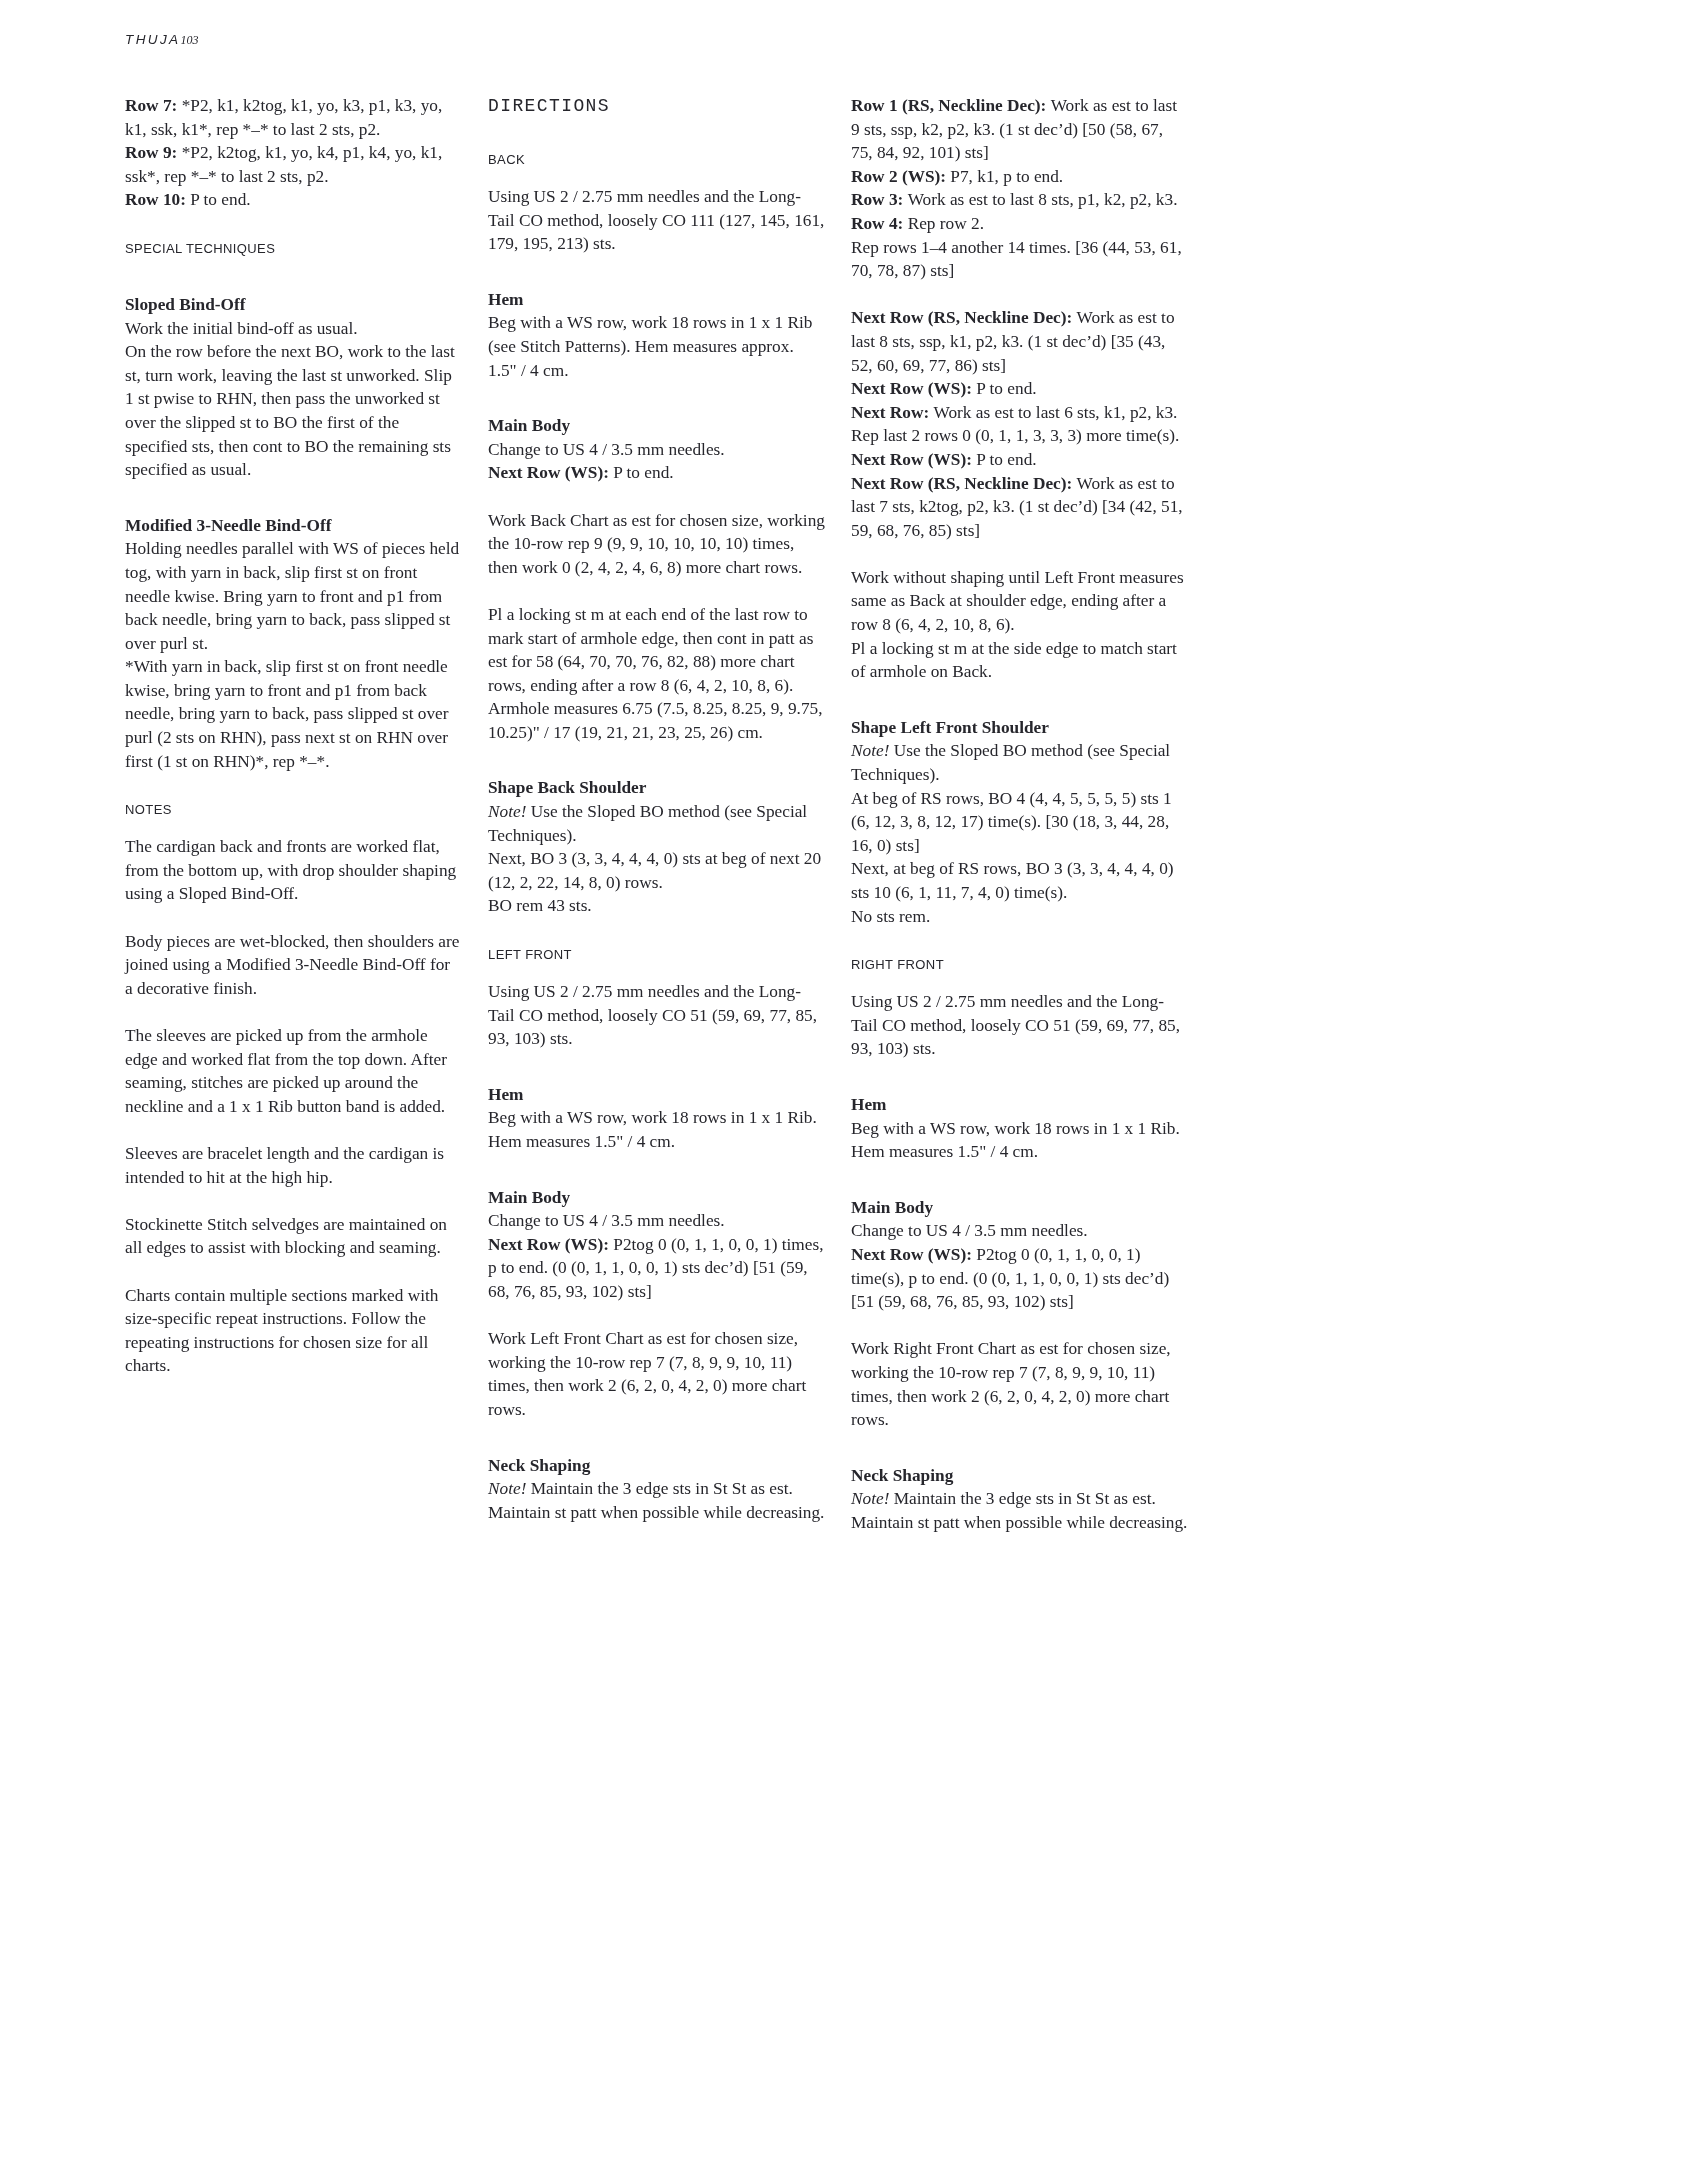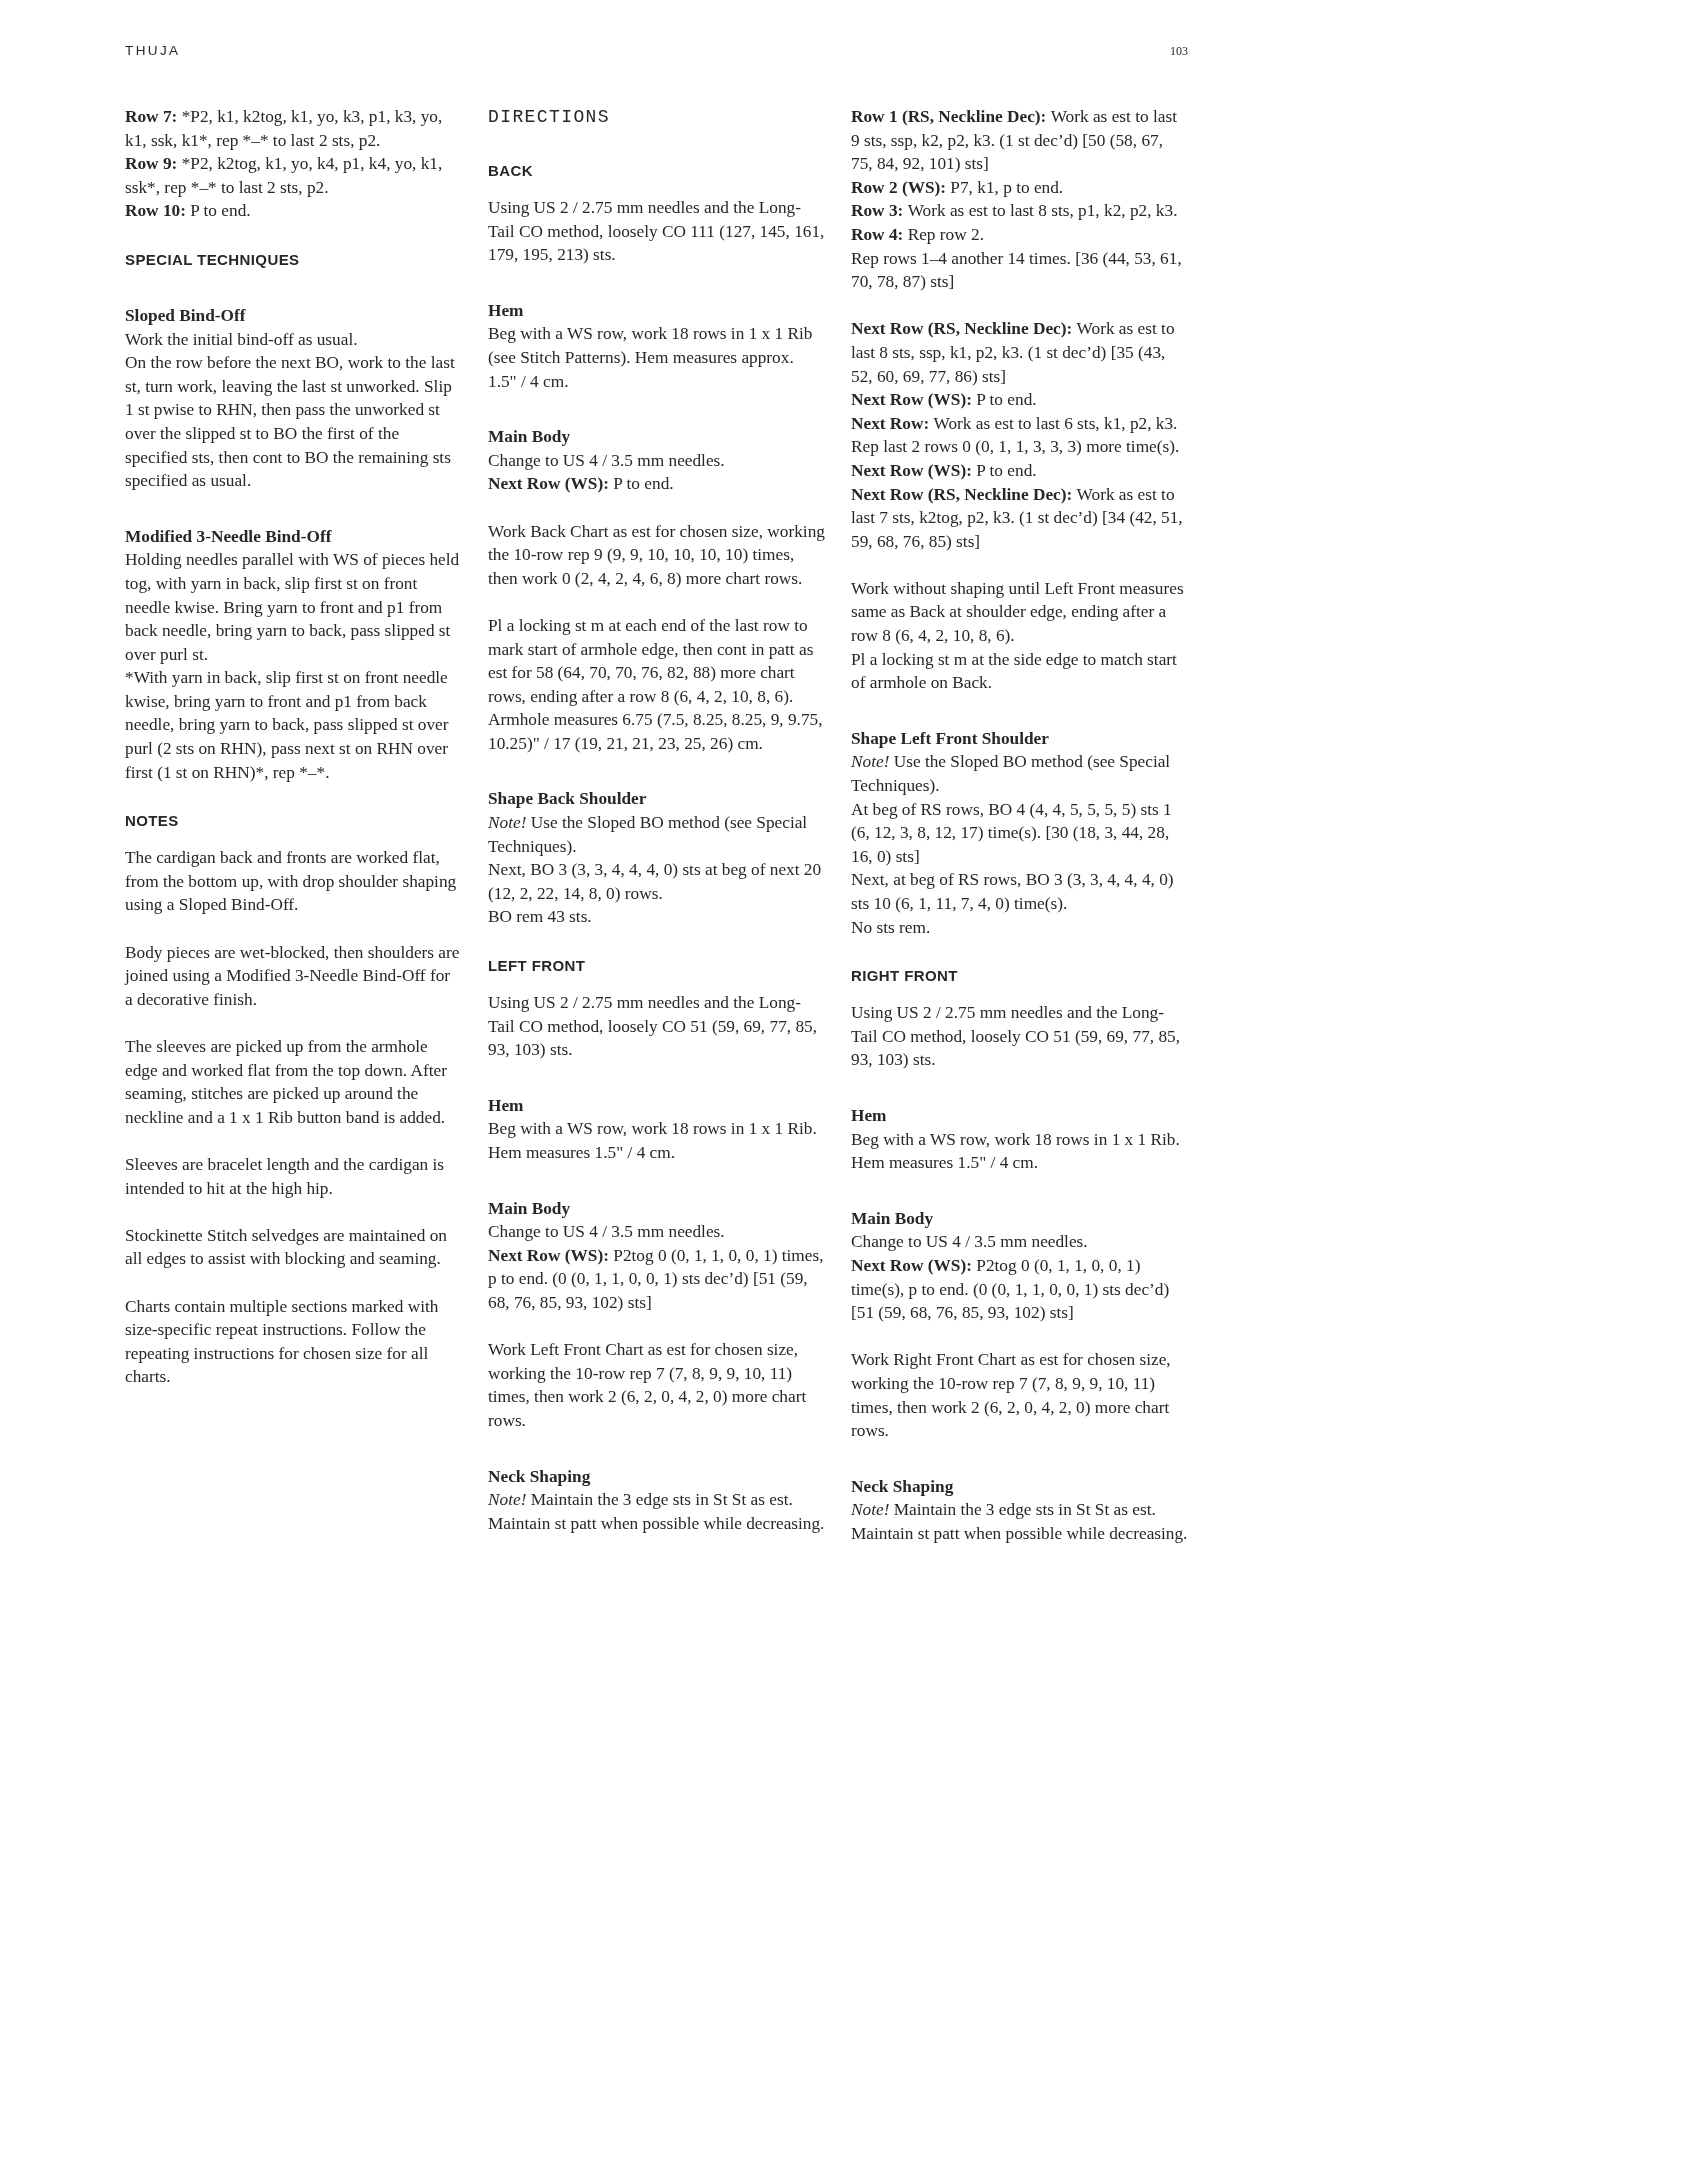--- a/index.html
+++ b/index.html
@@ -8,22 +8,23 @@
   body {
     width: 1693px; height: 2165px;
     background: var(--bg);
     color: var(--text);
     font-family: "Liberation Serif", serif;
     position: relative;
     overflow: hidden;
   }
   .page { position: absolute; top: 0; left: 125px; width: 1063px; }
   .page-header {
-    display: flex; justify-content: space-between; align-items: baseline;
-    padding-top: 43px;
+    display: flex; align-items: baseline;
+    padding-top: 32px;
+    font-style: italic;
   }
   .running-header {
     font-family: "Liberation Sans", sans-serif;
     font-size: 13.5px; letter-spacing: 2.4px; font-weight: normal;
   }
   .page-number { font-size: 12px; }
   .columns { display: flex; gap: 26px; margin-top: 46px; justify-content: flex-end; }
   .col {
     width: 337px; min-width: 337px;
     font-size: 17.3px; line-height: 23.6px;
@@ -32,21 +33,21 @@
   .col > :first-child { margin-top: 0; }
   .para { margin: 0; }
   .para.gap { margin-top: 23.6px; }
   .display-heading {
     font-family: "Liberation Mono", monospace;
     font-size: 18px; line-height: 25px; letter-spacing: 1.4px;
     font-weight: normal; margin: 0 0 29px 0;
   }
   .section-heading {
     font-family: "Liberation Sans", sans-serif;
-    font-weight: bold; font-size: 15px; line-height: 24px;
+    font-weight: normal; font-size: 13px; line-height: 24px;
     letter-spacing: 0.4px;
     margin: 25px 0 13px 0;
   }
   .sub-heading {
     font-weight: bold; font-size: 17.3px; line-height: 23.6px;
     margin: 32px 0 0 0;
   }
   strong { font-weight: bold; }
   em { font-style: italic; }
 </style>

